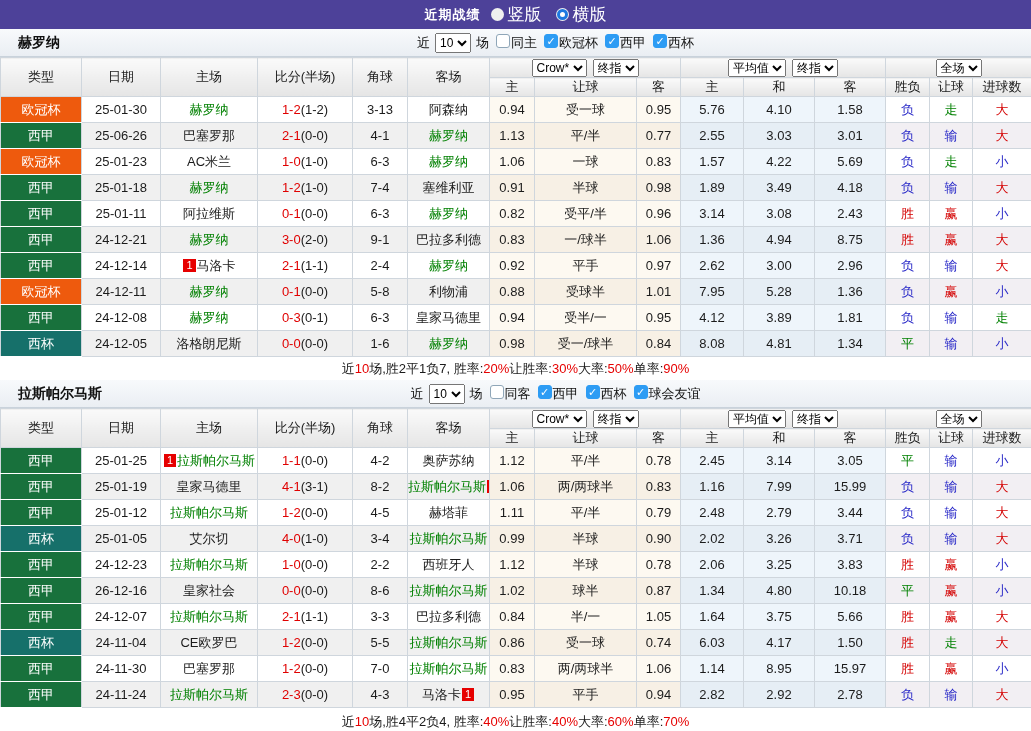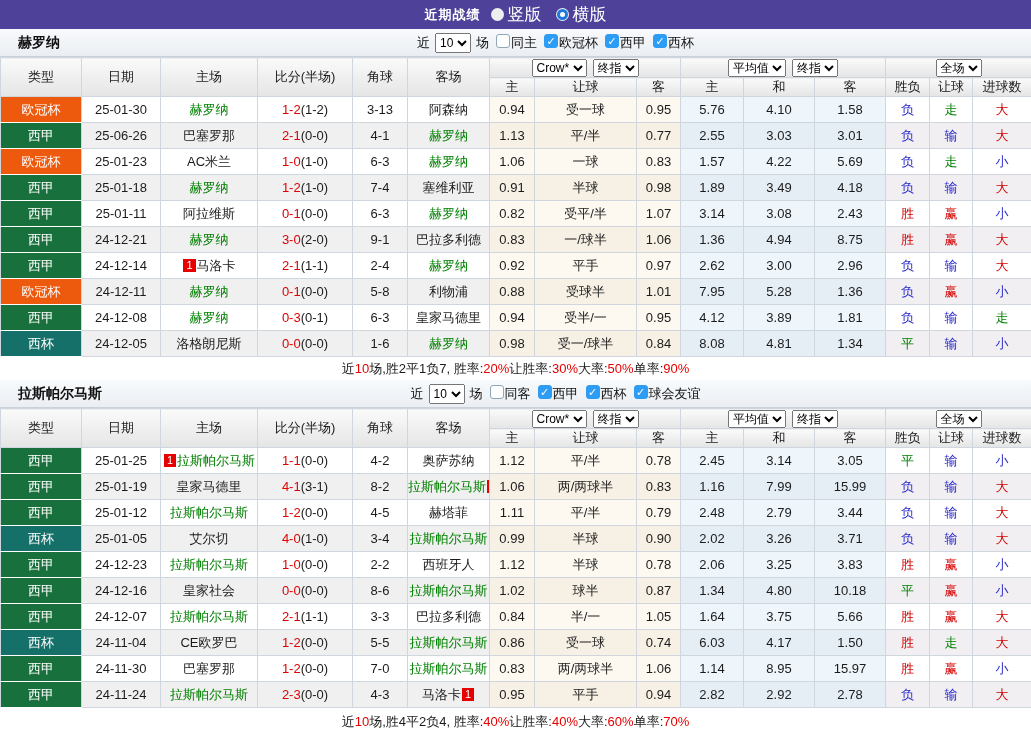--- a/index.html
+++ b/index.html
@@ -206,21 +206,21 @@
         </tr>
         <tr>
           <td class="league" style="background: rgb(24, 113, 60);">西甲</td>
           <td>25-01-11</td>
           <td><span class="team-name">阿拉维斯</span></td>
           <td><span class="sc">0-1</span><span class="ht">(0-0)</span></td>
           <td>6-3</td>
           <td><span class="team-name team-self">赫罗纳</span></td>
           <td class="c-az">0.82</td>
           <td class="c-az">受平/半</td>
-          <td class="c-az">1.07</td>
+          <td class="c-az">0.96</td>
           <td class="c-eu">3.14</td>
           <td class="c-eu">3.08</td>
           <td class="c-eu">2.43</td>
           <td class="c-res"><span class="t-r">胜</span></td>
           <td class="c-res"><span class="t-r">赢</span></td>
           <td class="c-res"><span class="t-b">小</span></td>
         </tr>
         <tr>
           <td class="league" style="background: rgb(24, 113, 60);">西甲</td>
           <td>24-12-21</td>
@@ -467,21 +467,21 @@
           <td class="c-az">0.78</td>
           <td class="c-eu">2.06</td>
           <td class="c-eu">3.25</td>
           <td class="c-eu">3.83</td>
           <td class="c-res"><span class="t-r">胜</span></td>
           <td class="c-res"><span class="t-r">赢</span></td>
           <td class="c-res"><span class="t-b">小</span></td>
         </tr>
         <tr>
           <td class="league" style="background: rgb(24, 113, 60);">西甲</td>
-          <td>24-12-16</td>
+          <td>26-12-16</td>
           <td><span class="team-name">皇家社会</span></td>
           <td><span class="sc">0-0</span><span class="ht">(0-0)</span></td>
           <td>8-6</td>
           <td><span class="team-name team-self">拉斯帕尔马斯</span></td>
           <td class="c-az">1.02</td>
           <td class="c-az">球半</td>
           <td class="c-az">0.87</td>
           <td class="c-eu">1.34</td>
           <td class="c-eu">4.80</td>
           <td class="c-eu">10.18</td>

